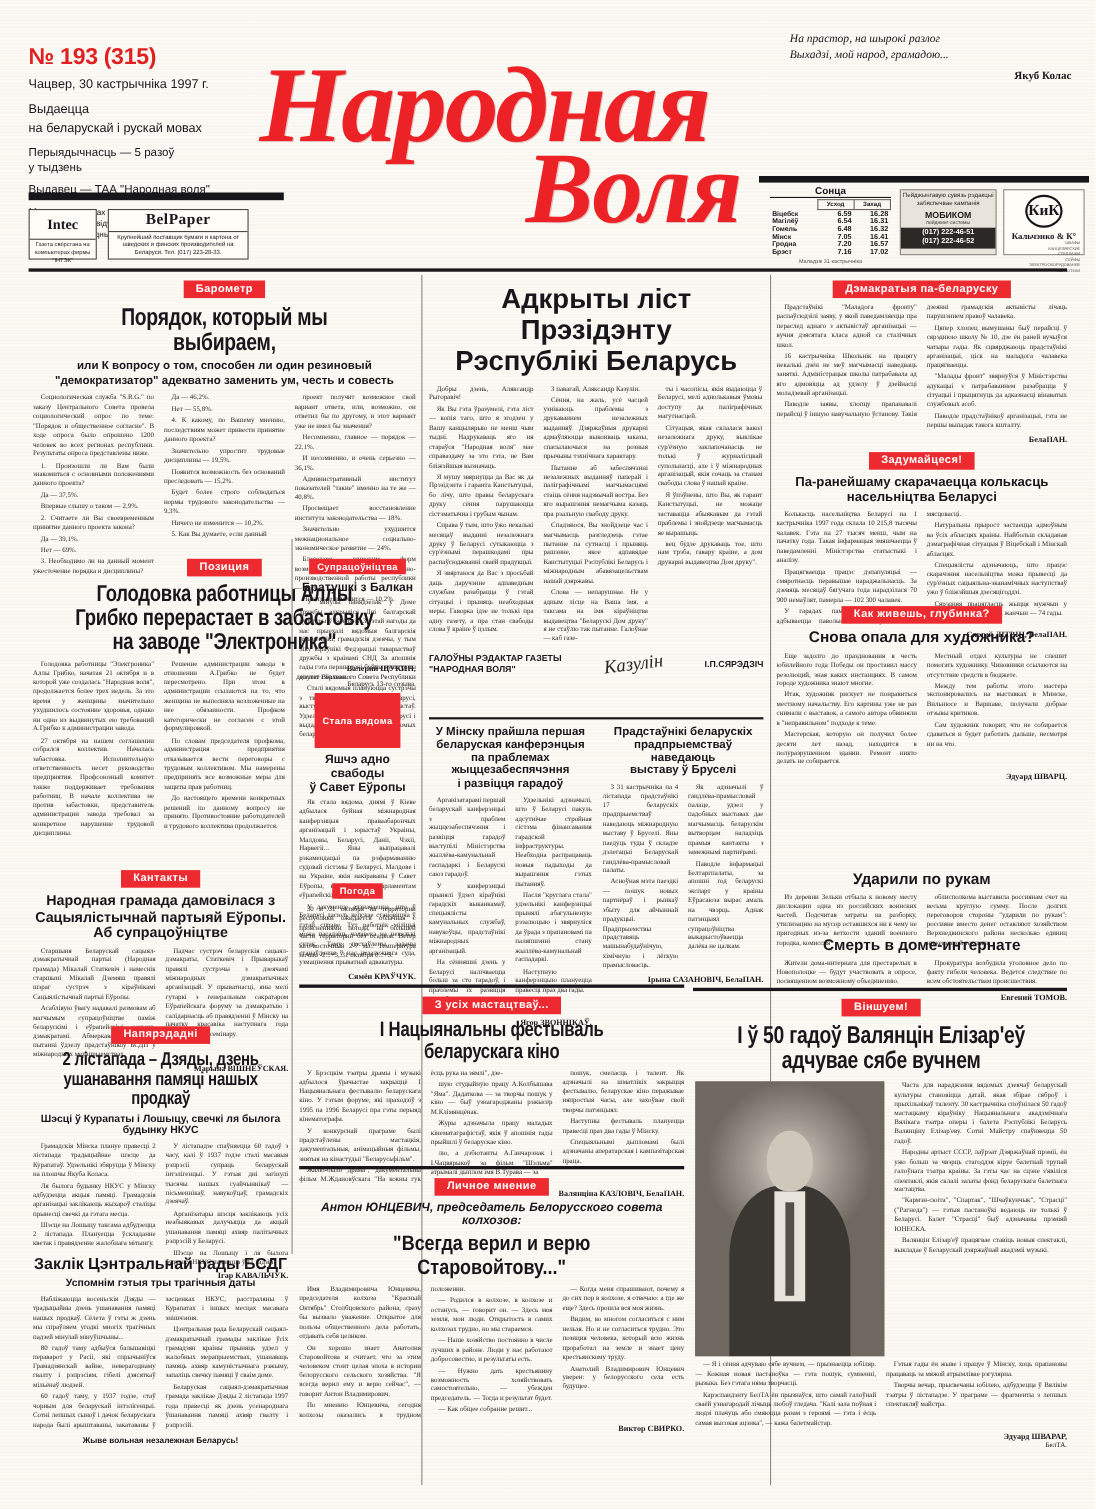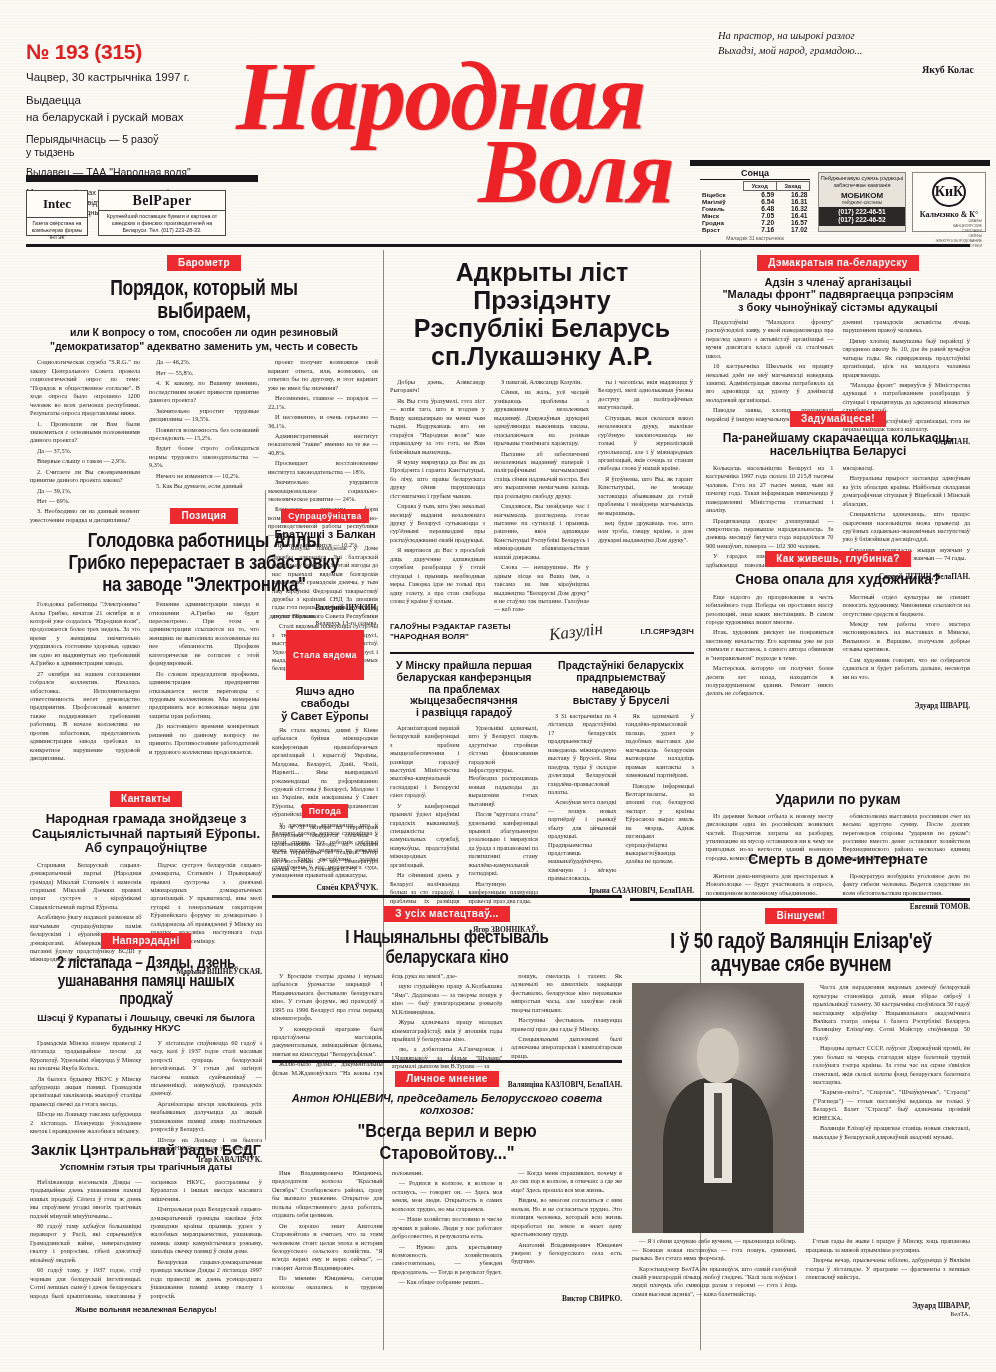--- a/index.html
+++ b/index.html
@@ -326,21 +326,21 @@
         <div class="byline">Валерий ЩУКИН,</div>
         <div class="byline-sub">депутат Верховного Совета Республики Беларусь 13-го созыва.</div>
       </div>
     </div>
   </div>
 
   <div style="position:absolute; left:30px; top:788px; width:232px;">
     <div class="seclabel-wrap">
       <span class="seclabel">Кантакты</span>
     </div>
-    <div class="hl-sans" style="font-size:13px;">Народная грамада знойдзеце з Сацыялістычнай партыяй Еўропы. Аб супрацоўніцтве</div>
+    <div class="hl-sans" style="font-size:13px;">Народная грамада дамовілася з Сацыялістычнай партыяй Еўропы. Аб супрацоўніцтве</div>
     <div class="cols2 body" style="margin-top:5px;">
       <p>Старшыня Беларускай сацыял-дэмакратычнай партыі (Народная грамада) Мікалай Статкевіч і намеснік старшыні Мікалай Дземяш правялі шэраг сустрэч з кіраўнікамі Сацыялістычнай партыі Еўропы.</p>
       <p>Асаблівую ўвагу надавалі размовам аб магчымым супрацоўніцтве паміж беларускімі і еўрапейскімі сацыял-дэмакратамі. Абмеркаваны таксама пытанні ўдзелу прадстаўнікоў БСДП у міжнародных мерапрыемствах.</p>
       <p>Падчас сустрэч беларускія сацыял-дэмакраты, Статкевіч і Прыварыкаў правялі сустрэчы з дзеячамі міжнародных дэмакратычных арганізацый. У прыватнасці, яны мелі гутаркі з генеральным сакратаром Еўрапейскага форуму за дэмакратыю і салідарнасць аб правядзенні ў Мінску на пачатку красавіка наступнага года Міжнароднага семінару.</p>
     </div>
     <div class="byline">Марына ВІШНЕЎСКАЯ.</div>
   </div>
 
   <div style="position:absolute; left:30px; top:930px; width:232px;">
     <div class="seclabel-wrap">
@@ -405,21 +405,20 @@
     <div class="body" style="margin-top:4px;">
       <p>30 и 31 октября на территории республики ожидается облачная с прояснениями погода, на большей части территории без осадков. Ветер юго-восточный 2-7 м/с. Температура ночью -2...+3, 31 октября 0...+5.</p>
     </div>
   </div>
 
   <div style="position:absolute; left:390px; top:252px; width:304px;">
     <div class="hl-sans" style="font-size:25px; line-height:1.12; margin-top:6px;">
       <div>Адкрыты ліст</div>
       <div>Прэзідэнту</div>
       <div>Рэспублікі Беларусь</div>
-      <div>сп.Лукашэнку А.Р.</div>
     </div>
     <div style="display:flex; gap:9px; margin-top:8px;">
       <div class="body" style="width:95px">
         <p>Добры дзень, Аляксандр Рыгоравіч!</p>
         <p>Як Вы гэта ўразумелі, гэта ліст — копія таго, што я згодзен у Вашу канцылярыю не менш чым тыдні. Надрукаваць яго ня стараўся "Народная воля" мае справаздачу за это гэта, не Вам бліжэйшыя вызначаць.</p>
         <p>Я мушу звярнуцца да Вас як да Прэзідэнта і гаранта Канстытуцыі, бо лічу, што правы беларускага друку сёння парушаюцца сістэматычна і грубым чынам.</p>
         <p>Справа ў тым, што ўжо некалькі месяцаў выданні незалежнага друку ў Беларусі сутыкаюцца з сур'ёзнымі перашкодамі пры распаўсюджванні сваёй прадукцыі.</p>
         <p>Я звяртаюся да Вас з просьбай даць даручэнне адпаведным службам разабрацца ў гэтай сітуацыі і прыняць неабходныя меры. Гаворка ідзе не толькі пра адну газету, а пра стан свабоды слова ў краіне ў цэлым.</p>
       </div>
       <div class="body" style="width:95px">
@@ -522,25 +521,20 @@
       <p>Видим, во многом согласиться с ним нельзя. Но и не согласиться трудно. Это позиция человека, который всю жизнь проработал на земле и знает цену крестьянскому труду.</p>
       <p>Анатолий Владимирович Юнцевич уверен: у белорусского села есть будущее.</p>
     </div>
     <div class="byline">Виктор СВИРКО.</div>
   </div>
 
   <div style="position:absolute; left:706px; top:252px; width:264px;">
     <div class="seclabel-wrap">
       <span class="seclabel">Дэмакратыя па-беларуску</span>
     </div>
-    <div class="hl-sans" style="font-size:11px;">
-      <div>Адзін з членаў арганізацыі</div>
-      <div>"Малады фронт" падвяргаецца рэпрэсіям</div>
-      <div>з боку чыноўнікаў сістэмы адукацыі</div>
-    </div>
     <div class="cols2 body" style="margin-top:5px;">
       <p>Прадстаўнікі "Маладога фронту" распаўсюдзілі заяву, у якой паведамляецца пра пераслед аднаго з актывістаў арганізацыі — вучня дзясятага класа адной са сталічных школ.</p>
       <p>16 кастрычніка Школьнік на працягу некалькі дзён не меў магчымасці наведваць заняткі. Адміністрацыя школы патрабавала ад яго адмовіцца ад удзелу ў дзейнасці моладзевай арганізацыі.</p>
       <p>Паводле заявы, хлопцу прапанавалі перайсці ў іншую навучальную ўстанову. Такія дзеянні грамадскія актывісты лічаць парушэннем правоў чалавека.</p>
       <p>Цяпер хлопец вымушаны быў перайсці ў сярэднюю школу № 10, дзе ён раней вучыўся чатыры гады. Як сцвярджаюць прадстаўнікі арганізацыі, ціск на маладога чалавека працягваецца.</p>
       <p>"Малады фронт" звярнуўся ў Міністэрства адукацыі з патрабаваннем разабрацца ў сітуацыі і прыцягнуць да адказнасці вінаватых службовых асоб.</p>
       <p>Паводле прадстаўнікоў арганізацыі, гэта не першы выпадак такога кшталту.</p>
     </div>
     <div class="byline">БелаПАН.</div>
   </div>

